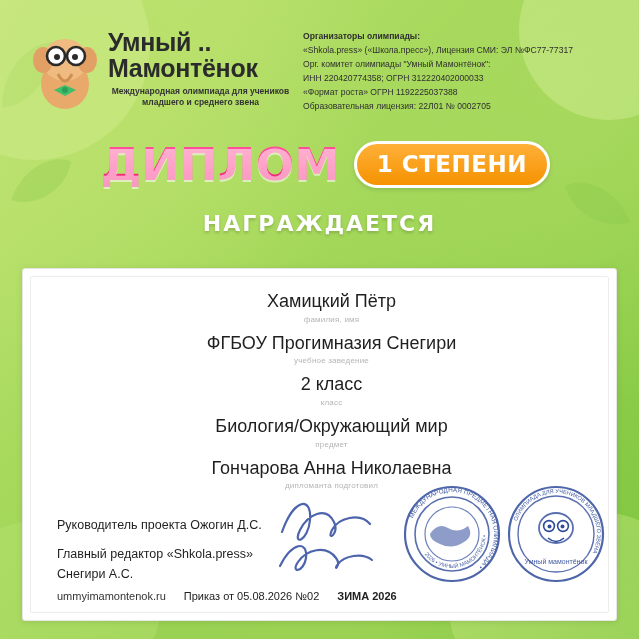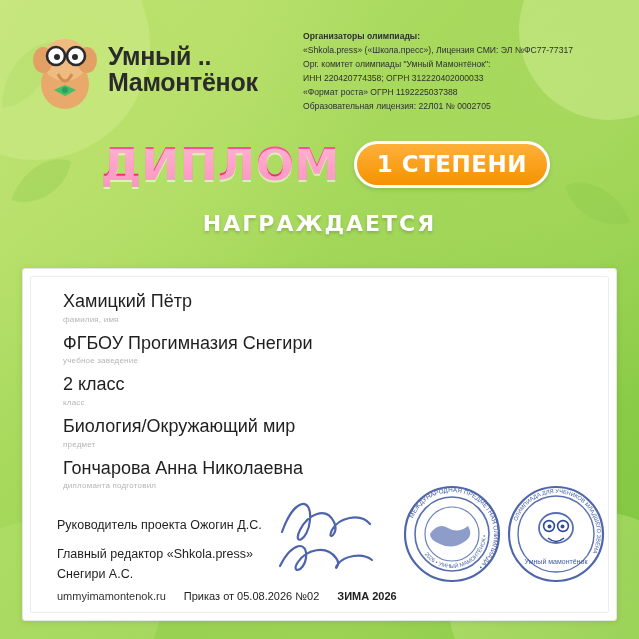--- a/index.html
+++ b/index.html
@@ -78,21 +78,21 @@
   
   .card{
     position:absolute;left:22px;right:22px;top:268px;bottom:18px;
     background:#ffffff;border:1px solid #e6e6e6;border-radius:3px;
     box-shadow:0 1px 6px rgba(0,0,0,.10);
   }
   .card:before{
     content:"";position:absolute;left:7px;right:7px;top:7px;bottom:7px;
     border:1px solid #ededed;border-radius:2px;pointer-events:none;
   }
-  .fields{padding:22px 16px 0 40px;text-align:left;}
+  .fields{padding:22px 16px 0 40px;text-align:center;}
   .field{margin-bottom:9px;}
   .field .val{font-size:18px;color:#1f1f1f;line-height:1.15;}
   .field .lab{font-size:8px;color:#b5b5b5;margin-top:3px;letter-spacing:.2px;}
 
   
   .sign-area{position:absolute;left:34px;right:18px;bottom:36px;}
   .sign-line{font-size:12.5px;color:#1f1f1f;line-height:1.55;}
   .footer{
     position:absolute;left:34px;right:24px;bottom:18px;
     display:flex;align-items:center;gap:18px;font-size:11px;color:#222;
@@ -146,20 +146,21 @@
         <line x1="37" y1="29" x2="39" y2="29" stroke="#2b2b2b" stroke-width="2.6"></line>
         <circle cx="29" cy="31" r="3" fill="#2b2b2b"></circle>
         <circle cx="47" cy="31" r="3" fill="#2b2b2b"></circle>
         <path d="M30 62 q7 8 14 0" stroke="#66c05a" stroke-width="0" fill="none"></path>
         <path d="M26 64 l11 -5 l11 5 l-11 6 Z" fill="#3fbf6b"></path>
         <circle cx="37" cy="64" r="3" fill="#2f9e55"></circle>
       </svg>
       <div class="logo-text">
         <div class="logo-l1">Умный ..</div>
         <div class="logo-l2">Мамонтёнок</div>
+        <div class="logo-sub">Международная олимпиада для учеников младшего и среднего звена</div>
       </div>
     </div>
 
     <div class="org-block">
       <div class="ttl">Организаторы олимпиады:</div>
       <div>«Shkola.press» («Школа.пресс»), Лицензия СМИ: ЭЛ №ФС77-77317</div>
       <div>Орг. комитет олимпиады "Умный Мамонтёнок":</div>
       <div>ИНН 220420774358; ОГРН 312220402000033</div>
       <div>«Формат роста» ОГРН 1192225037388</div>
       <div>Образовательная лицензия: 22Л01 № 0002705</div>

